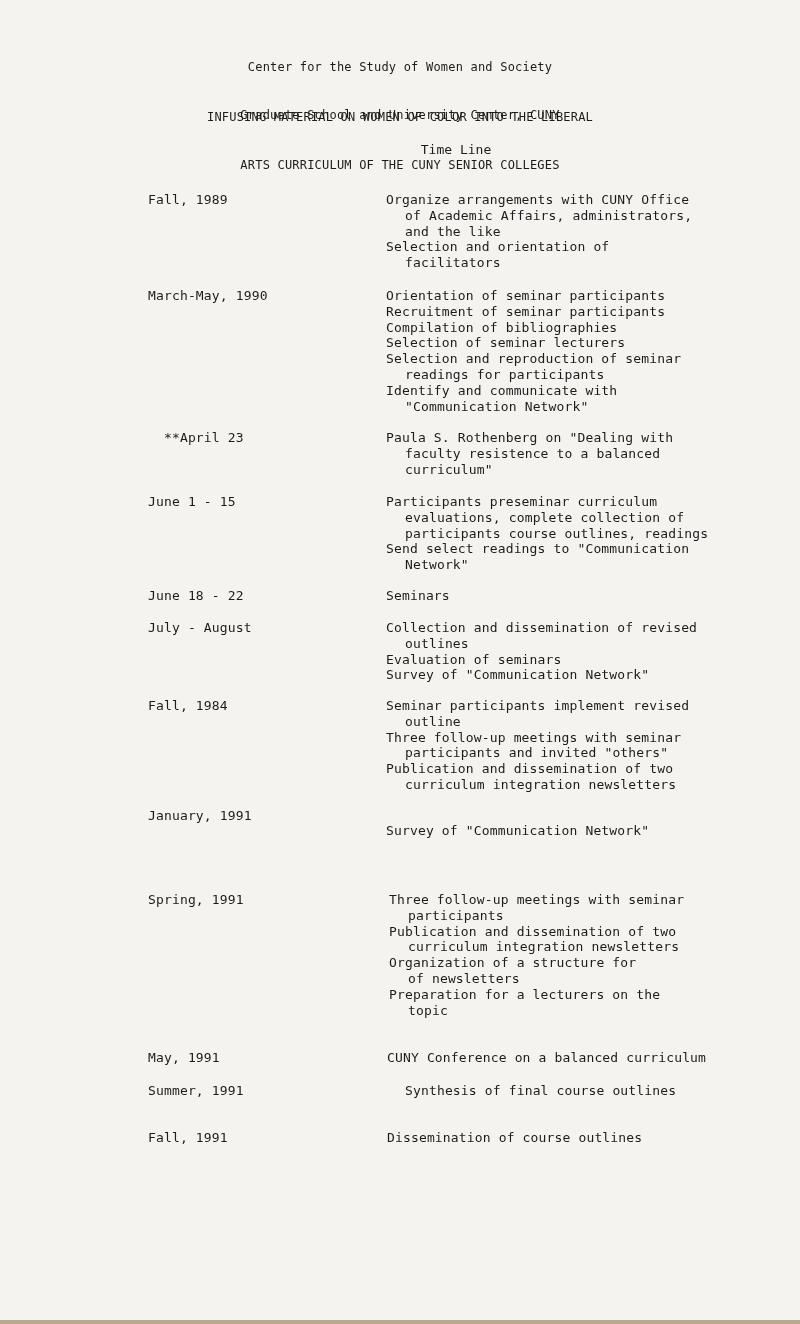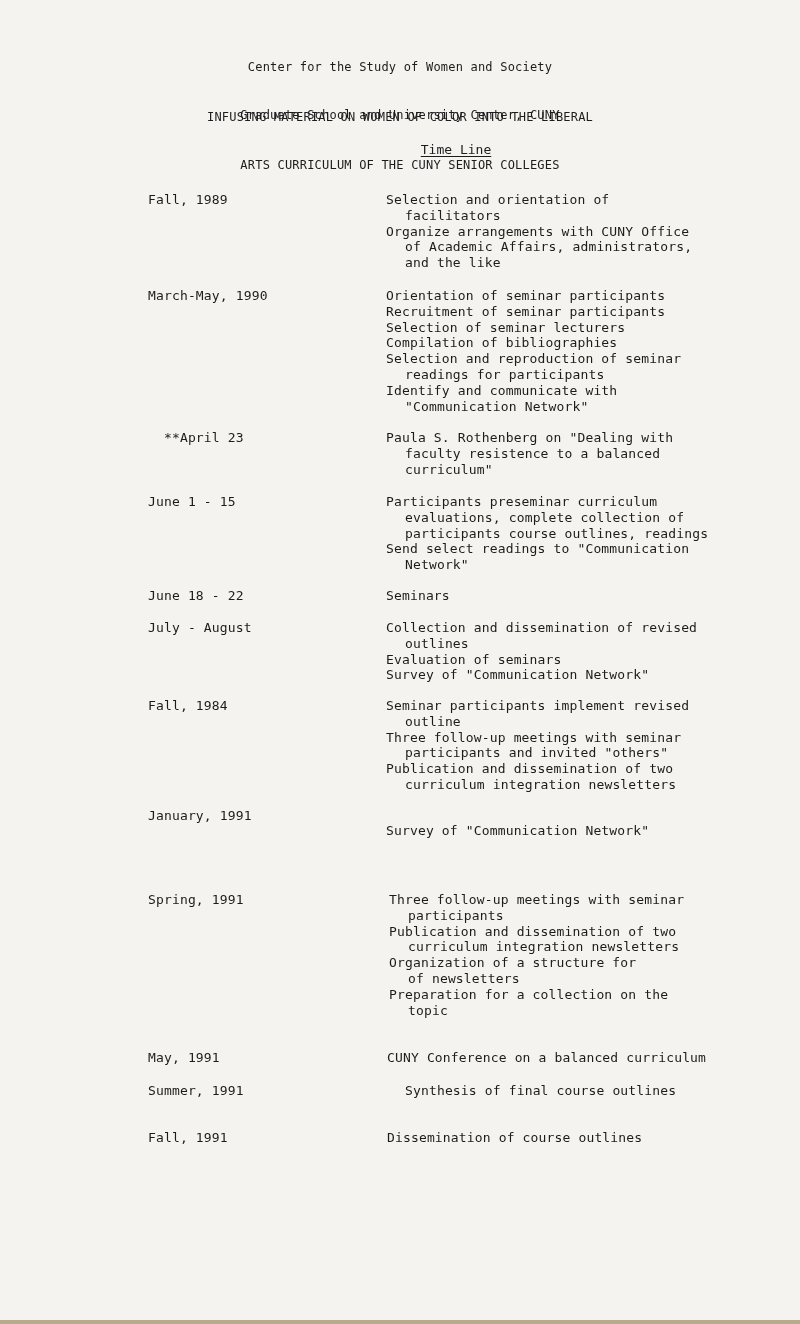--- a/index.html
+++ b/index.html
@@ -45,21 +45,20 @@
     .timeline-title {
       position: absolute;
       top: 142px;
       left: 0;
       width: 912px;
       text-align: center;
       font-size: 13px;
       line-height: 16px;
     }
     .timeline-title span {
-      text-decoration: underline;
       text-underline-offset: 2px;
     }
     .entry {
       position: absolute;
       left: 0;
       width: 800px;
       font-size: 13px;
       line-height: 15.8px;
       letter-spacing: 0.15px;
     }
@@ -101,31 +100,31 @@
   </div>
 
   <div class="timeline-title">
     <span>Time Line</span>
   </div>
 
   <div id="timeline">
       <div class="entry" style="top: 192px;">
         <div class="date">Fall, 1989</div>
         <div class="items">
+          <div class="item"><span>Organize arrangements with CUNY Office</span><span class="cont">of Academic Affairs, administrators,</span><span class="cont">and the like</span></div>
           <div class="item"><span>Selection and orientation of</span><span class="cont">facilitators</span></div>
-          <div class="item"><span>Organize arrangements with CUNY Office</span><span class="cont">of Academic Affairs, administrators,</span><span class="cont">and the like</span></div>
         </div>
       </div>
       <div class="entry" style="top: 288px;">
         <div class="date">March-May, 1990</div>
         <div class="items">
           <div class="item"><span>Orientation of seminar participants</span></div>
           <div class="item"><span>Recruitment of seminar participants</span></div>
+          <div class="item"><span>Compilation of bibliographies</span></div>
           <div class="item"><span>Selection of seminar lecturers</span></div>
-          <div class="item"><span>Compilation of bibliographies</span></div>
           <div class="item"><span>Selection and reproduction of seminar</span><span class="cont">readings for participants</span></div>
           <div class="item"><span>Identify and communicate with</span><span class="cont">"Communication Network"</span></div>
         </div>
       </div>
       <div class="entry" style="top: 430px;">
         <div class="date">  **April 23</div>
         <div class="items">
           <div class="item"><span>Paula S. Rothenberg on "Dealing with</span><span class="cont">faculty resistence to a balanced</span><span class="cont">curriculum"</span></div>
         </div>
       </div>
@@ -163,21 +162,21 @@
         <div class="items">
           <div class="item spaced"><span>Survey of "Communication Network"</span></div>
         </div>
       </div>
       <div class="entry" style="top: 892px;">
         <div class="date">Spring, 1991</div>
         <div class="items" style="left: 389px;">
           <div class="item"><span>Three follow-up meetings with seminar</span><span class="cont">participants</span></div>
           <div class="item"><span>Publication and dissemination of two</span><span class="cont">curriculum integration newsletters</span></div>
           <div class="item"><span>Organization of a structure for</span><span class="cont">of newsletters</span></div>
-          <div class="item"><span>Preparation for a collection on the</span><span class="cont">topic</span></div>
+          <div class="item"><span>Preparation for a lecturers on the</span><span class="cont">topic</span></div>
         </div>
       </div>
       <div class="entry" style="top: 1050px;">
         <div class="date">May, 1991</div>
         <div class="items" style="left: 387px;">
           <div class="item"><span>CUNY Conference on a balanced curriculum</span></div>
         </div>
       </div>
       <div class="entry" style="top: 1083px;">
         <div class="date">Summer, 1991</div>

